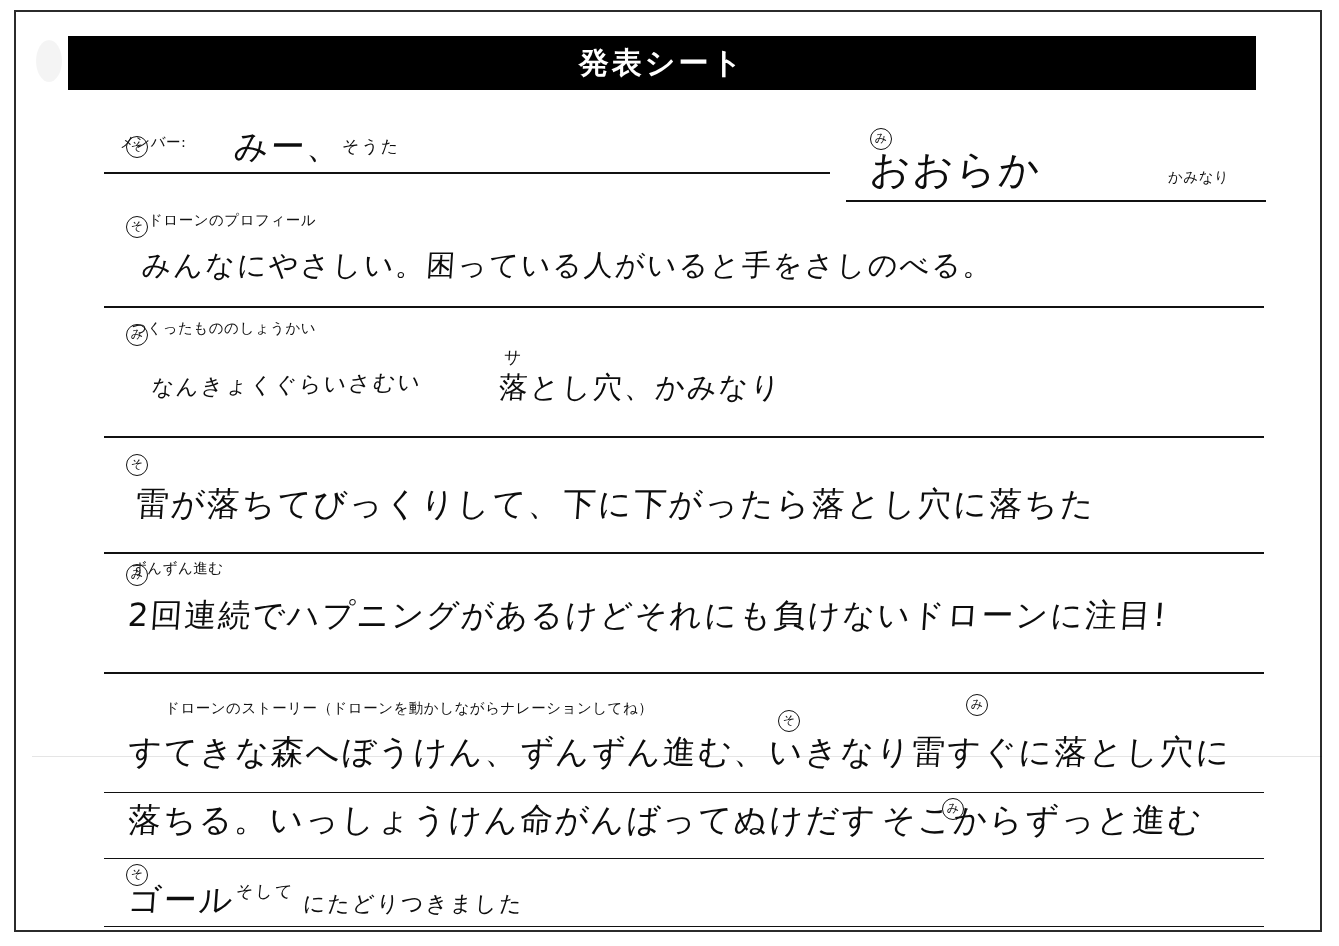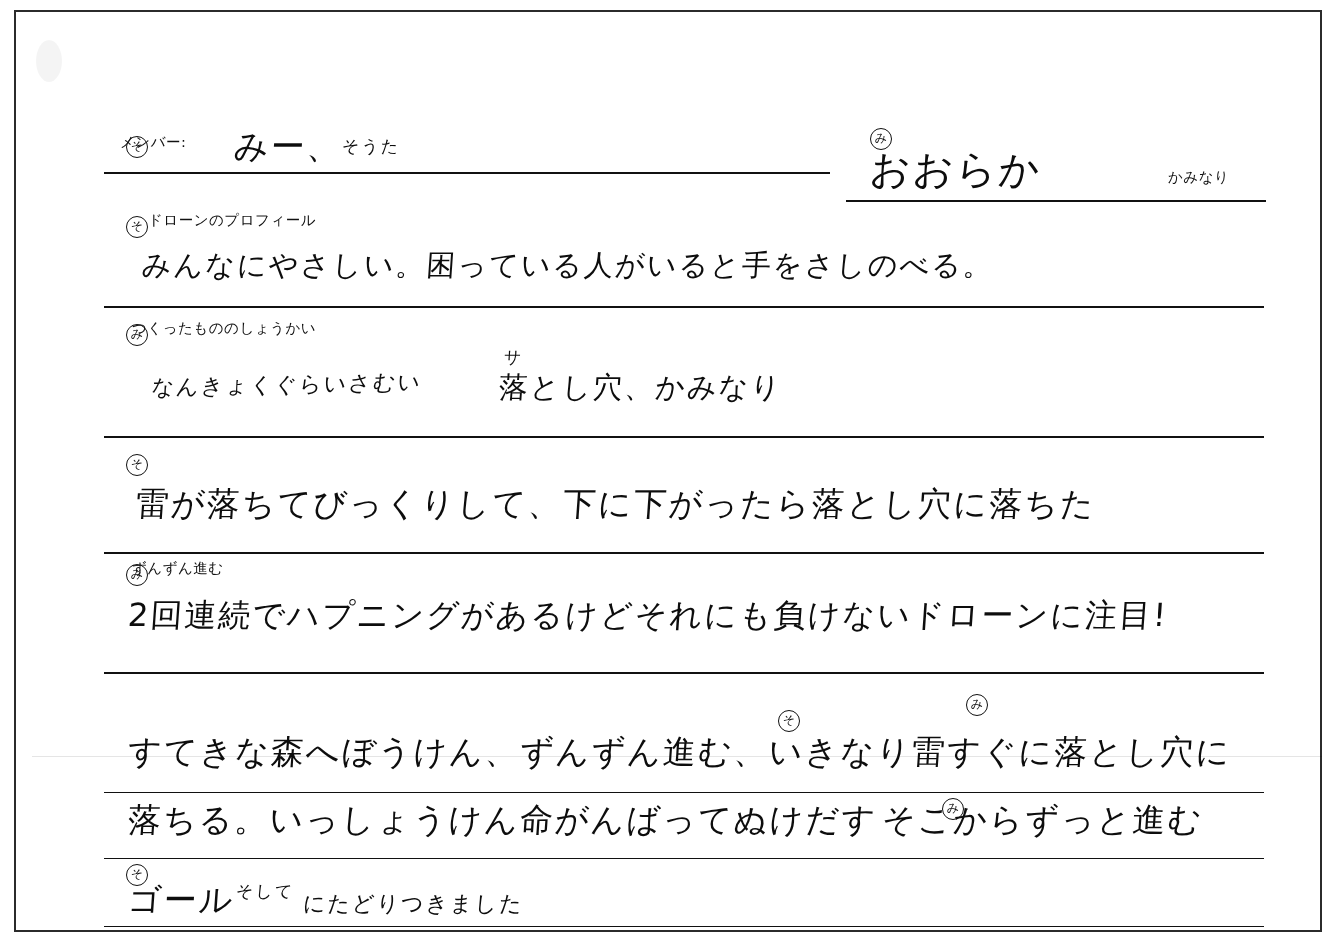--- a/index.html
+++ b/index.html
@@ -112,20 +112,23 @@
     position: absolute;
     background: rgba(0,0,0,0.045);
     border-radius: 50%;
   }
 </style>
 </head>
 <body>
 
 <div id="sheet">
 
+  <div id="title-bar">
+    <span class="title-text">発表シート</span>
+  </div>
 
   <div class="field" style="top:120px; width:700px;">
     <span class="circ circ-pos" style="left:22px; top:4px;">そ</span>
     <div class="field-label" style="margin-left:16px;">メンバー:</div>
     <div style="position:absolute; left:130px; top:-8px;">
       <span class="hand hw-lg skew">みー、</span>
       <span class="hand hw-xs skew" style="position:relative; top:-6px; left:-6px;">そうた</span>
     </div>
     <div class="rule" style="position:absolute; top:40px; width:726px;"></div>
   </div>
@@ -175,20 +178,21 @@
     <span class="circ circ-pos" style="left:22px; top:6px;">み</span>
     <div class="field-label" style="margin-left:28px;">ずんずん進む</div>
     <div style="position:absolute; left:24px; top:36px;">
       <span class="hand skew" style="font-size:32px;">2回連続でハプニングがあるけどそれにも負けないドローンに注目!</span>
     </div>
     <div class="rule" style="position:absolute; top:114px;"></div>
   </div>
 
   <div class="field" style="top:686px;">
     <div class="field-label" style="margin-left:28px;"></div>
+    <div class="field-label" style="margin-left:28px;">ドローンのストーリー（ドローンを動かしながらナレーションしてね）</div>
     <span class="circ circ-pos" style="left:674px; top:12px;">そ</span>
     <span class="circ circ-pos" style="left:862px; top:-4px;">み</span>
 
     
     <div style="position:absolute; left:24px; top:32px;">
       <span class="hand skew" style="font-size:33px;">すてきな森へぼうけん、ずんずん進む、いきなり雷すぐに落とし穴に</span>
     </div>
     <div class="rule thin" style="position:absolute; top:94px;"></div>
 
     

